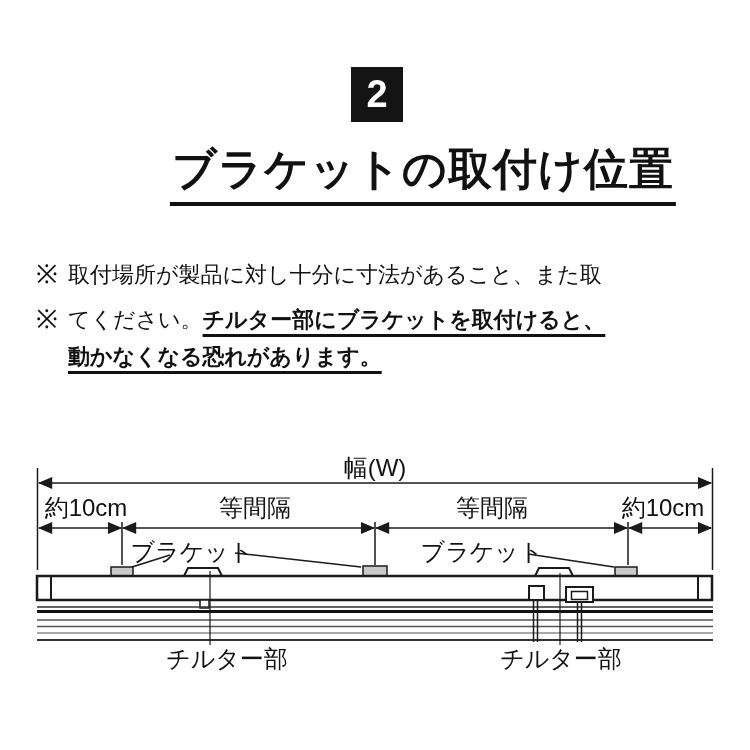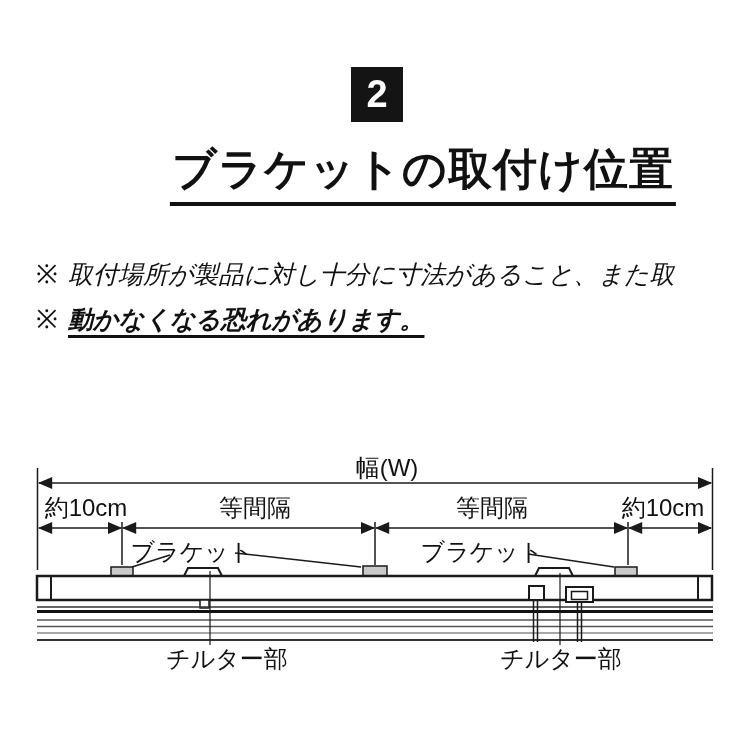--- a/index.html
+++ b/index.html
@@ -33,23 +33,22 @@
   
   .notes{position:absolute;left:36px;top:256px;width:700px;}
   .note{display:flex;align-items:flex-start;}
   .note + .note{margin-top:8px;}
   .note-marker{
     width:32px;flex:0 0 32px;
     font-size:26px;line-height:37px;
   }
   .note-body{flex:1;}
   .note-line{
-    font-size:25px;line-height:37px;white-space:nowrap;
+    font-size:22px;line-height:37px;white-space:nowrap;
     letter-spacing:0px;
-    font-style:italic;
   }
   .em{
     font-weight:bold;
     text-decoration:underline;
     text-decoration-thickness:3px;
     text-underline-offset:7px;
   }
 
   
   .diagram{position:absolute;left:0;top:450px;width:750px;height:250px;}
@@ -75,20 +74,21 @@
     <div class="note">
       <span class="note-marker">※</span>
       <div class="note-body">
         <div class="note-line">取付場所が製品に対し十分に寸法があること、また取</div>
       </div>
     </div>
 
     <div class="note">
       <span class="note-marker">※</span>
       <div class="note-body">
+        <div class="note-line"><span>てください。</span><span class="em">チルター部にブラケットを取付けると、</span></div>
         <div class="note-line"><span class="em">動かなくなる恐れがあります。</span></div>
       </div>
     </div>
 
   </div>
 
   <div class="diagram">
 
     <svg width="750" height="250" viewBox="0 0 750 250">
       <defs>
@@ -163,21 +163,21 @@
         <line x1="577.5" y1="152" x2="577.5" y2="192"></line>
         <line x1="581.5" y1="152" x2="581.5" y2="192"></line>
       </g>
 
       <g stroke="#1a1a1a" stroke-width="1.2">
         <line x1="210" y1="121" x2="210" y2="195"></line>
         <line x1="560" y1="123" x2="560" y2="195"></line>
       </g>
     </svg>
 
-    <div class="dlabel" style="left:375px;top:6px;margin-left:12px;">幅(W)</div>
+    <div class="dlabel" style="left:375px;top:6px;">幅(W)</div>
     <div class="dlabel" style="left:86px;top:46px;">約10cm</div>
     <div class="dlabel" style="left:255px;top:46px;">等間隔</div>
     <div class="dlabel" style="left:492px;top:46px;">等間隔</div>
     <div class="dlabel" style="left:663px;top:46px;">約10cm</div>
     <div class="dlabel" style="left:192px;top:90px;">ブラケット</div>
     <div class="dlabel" style="left:482px;top:90px;">ブラケット</div>
     <div class="dlabel" style="left:227px;top:197px;">チルター部</div>
     <div class="dlabel" style="left:561px;top:197px;">チルター部</div>
 
   </div>

